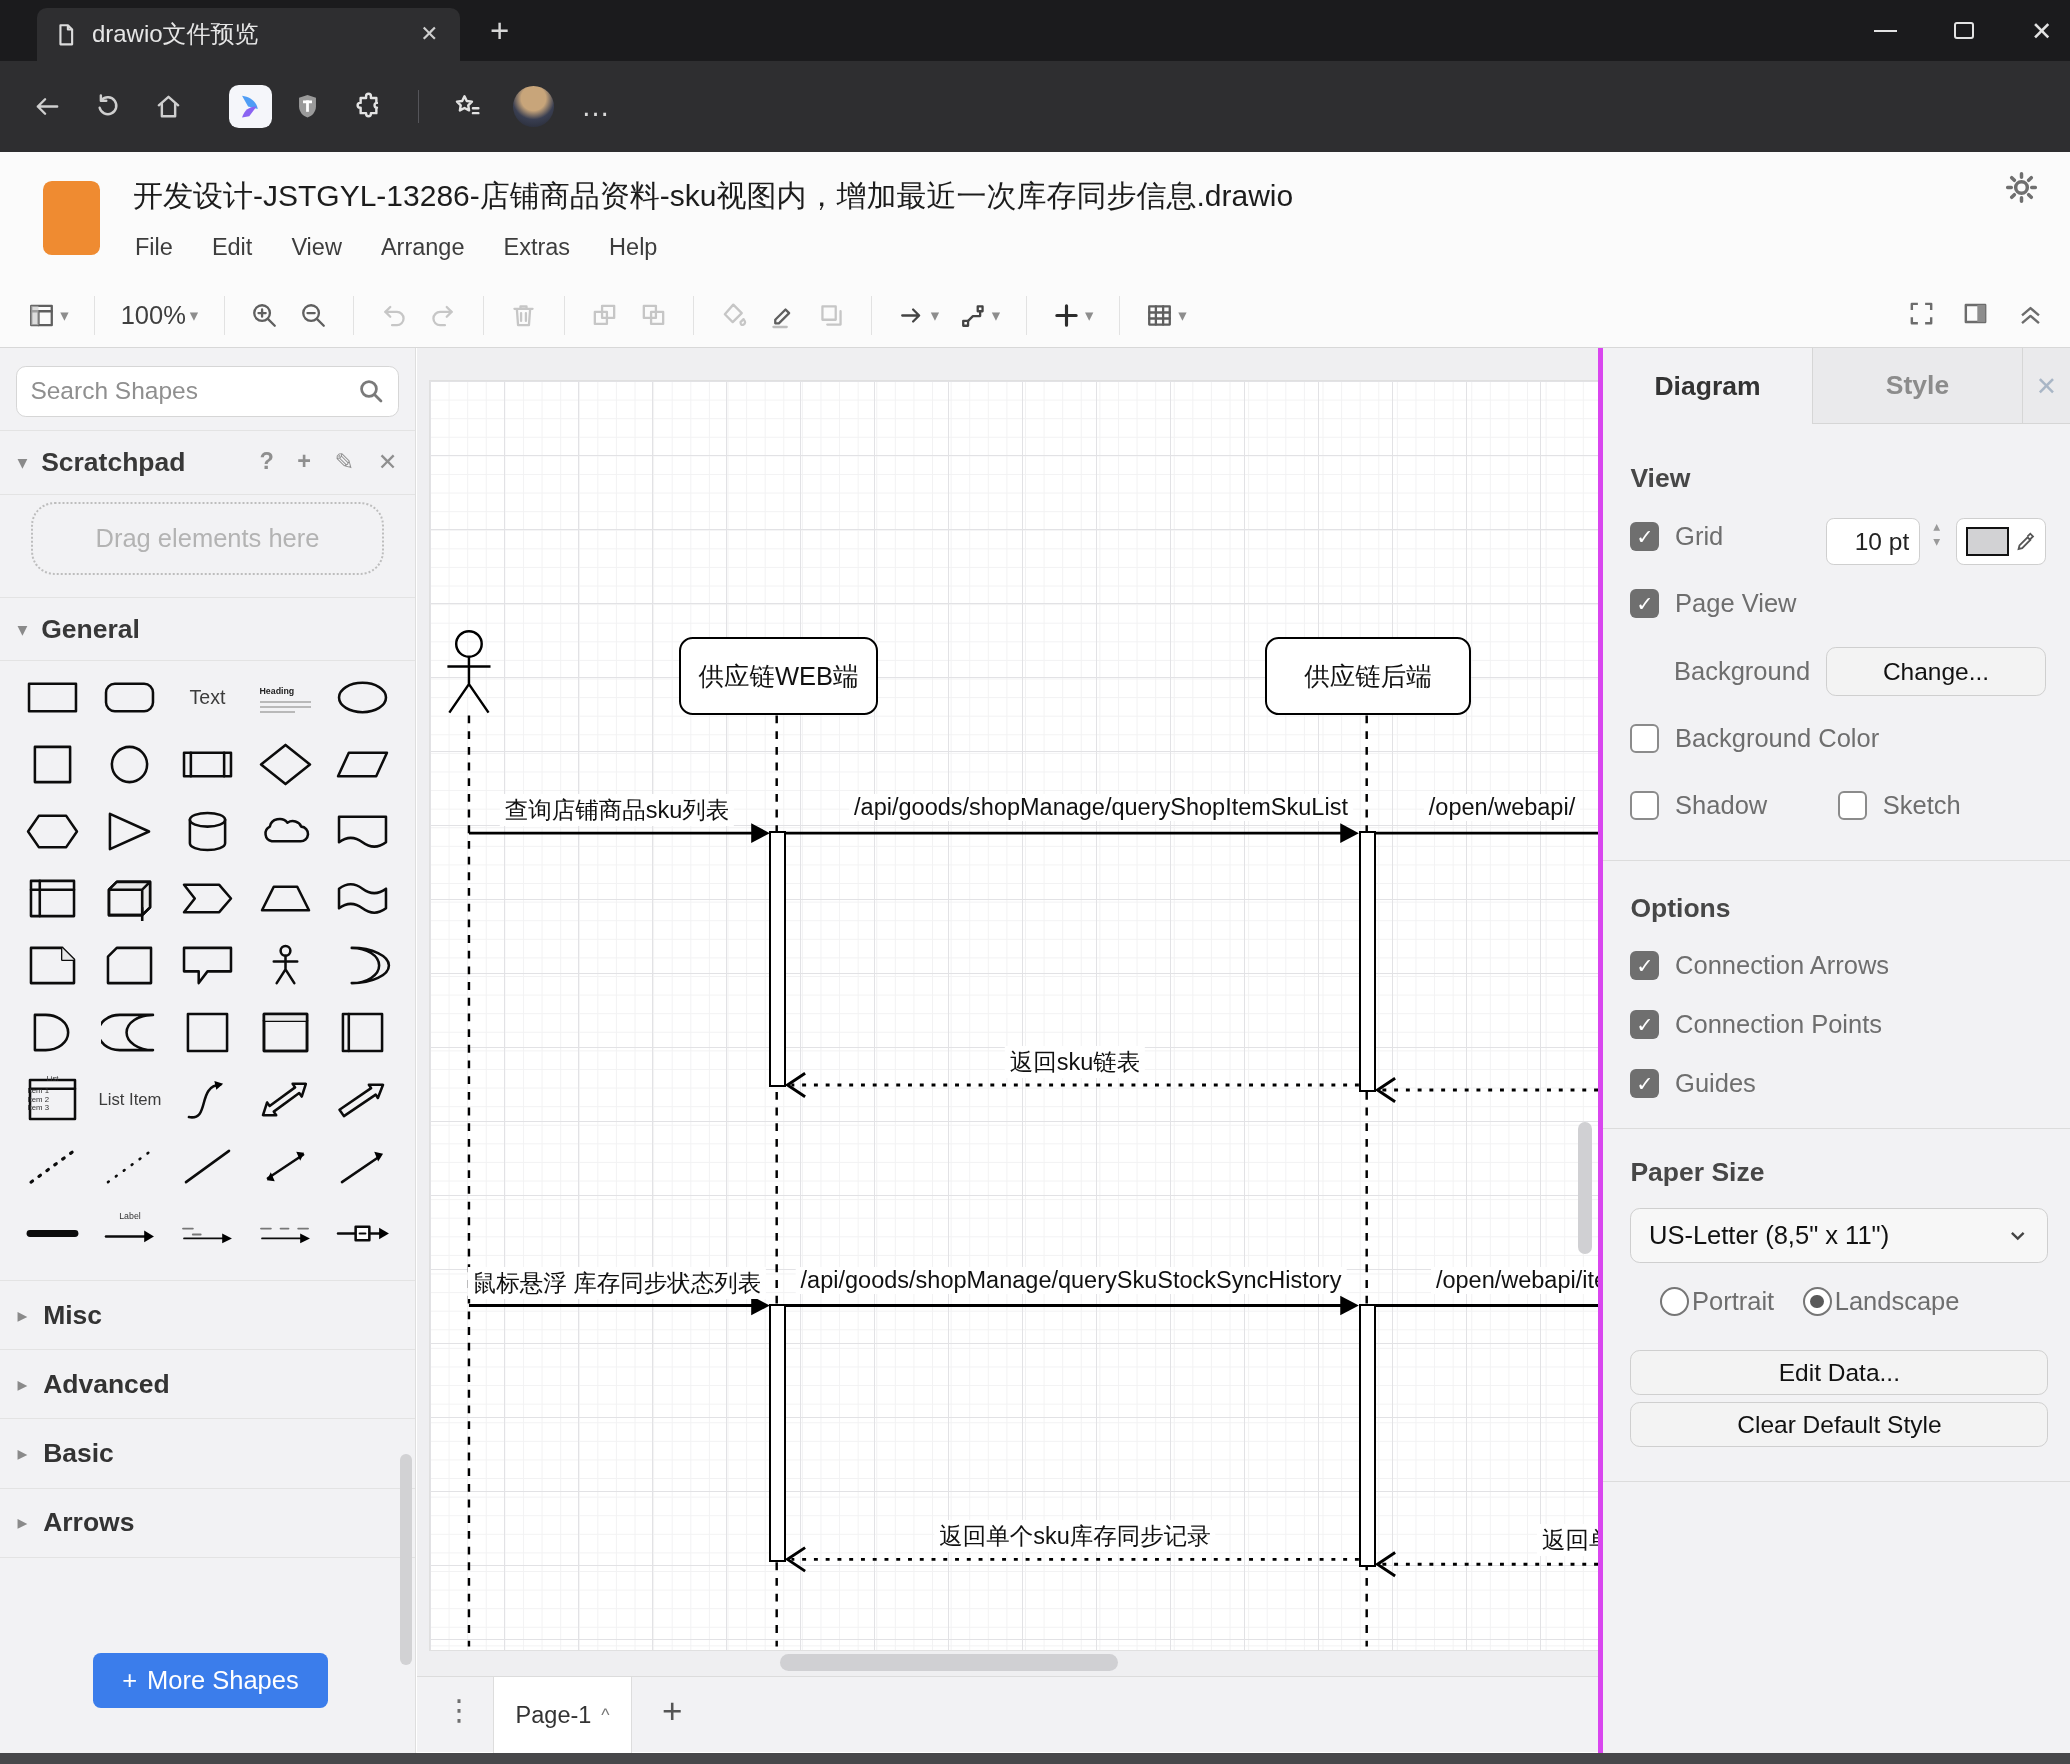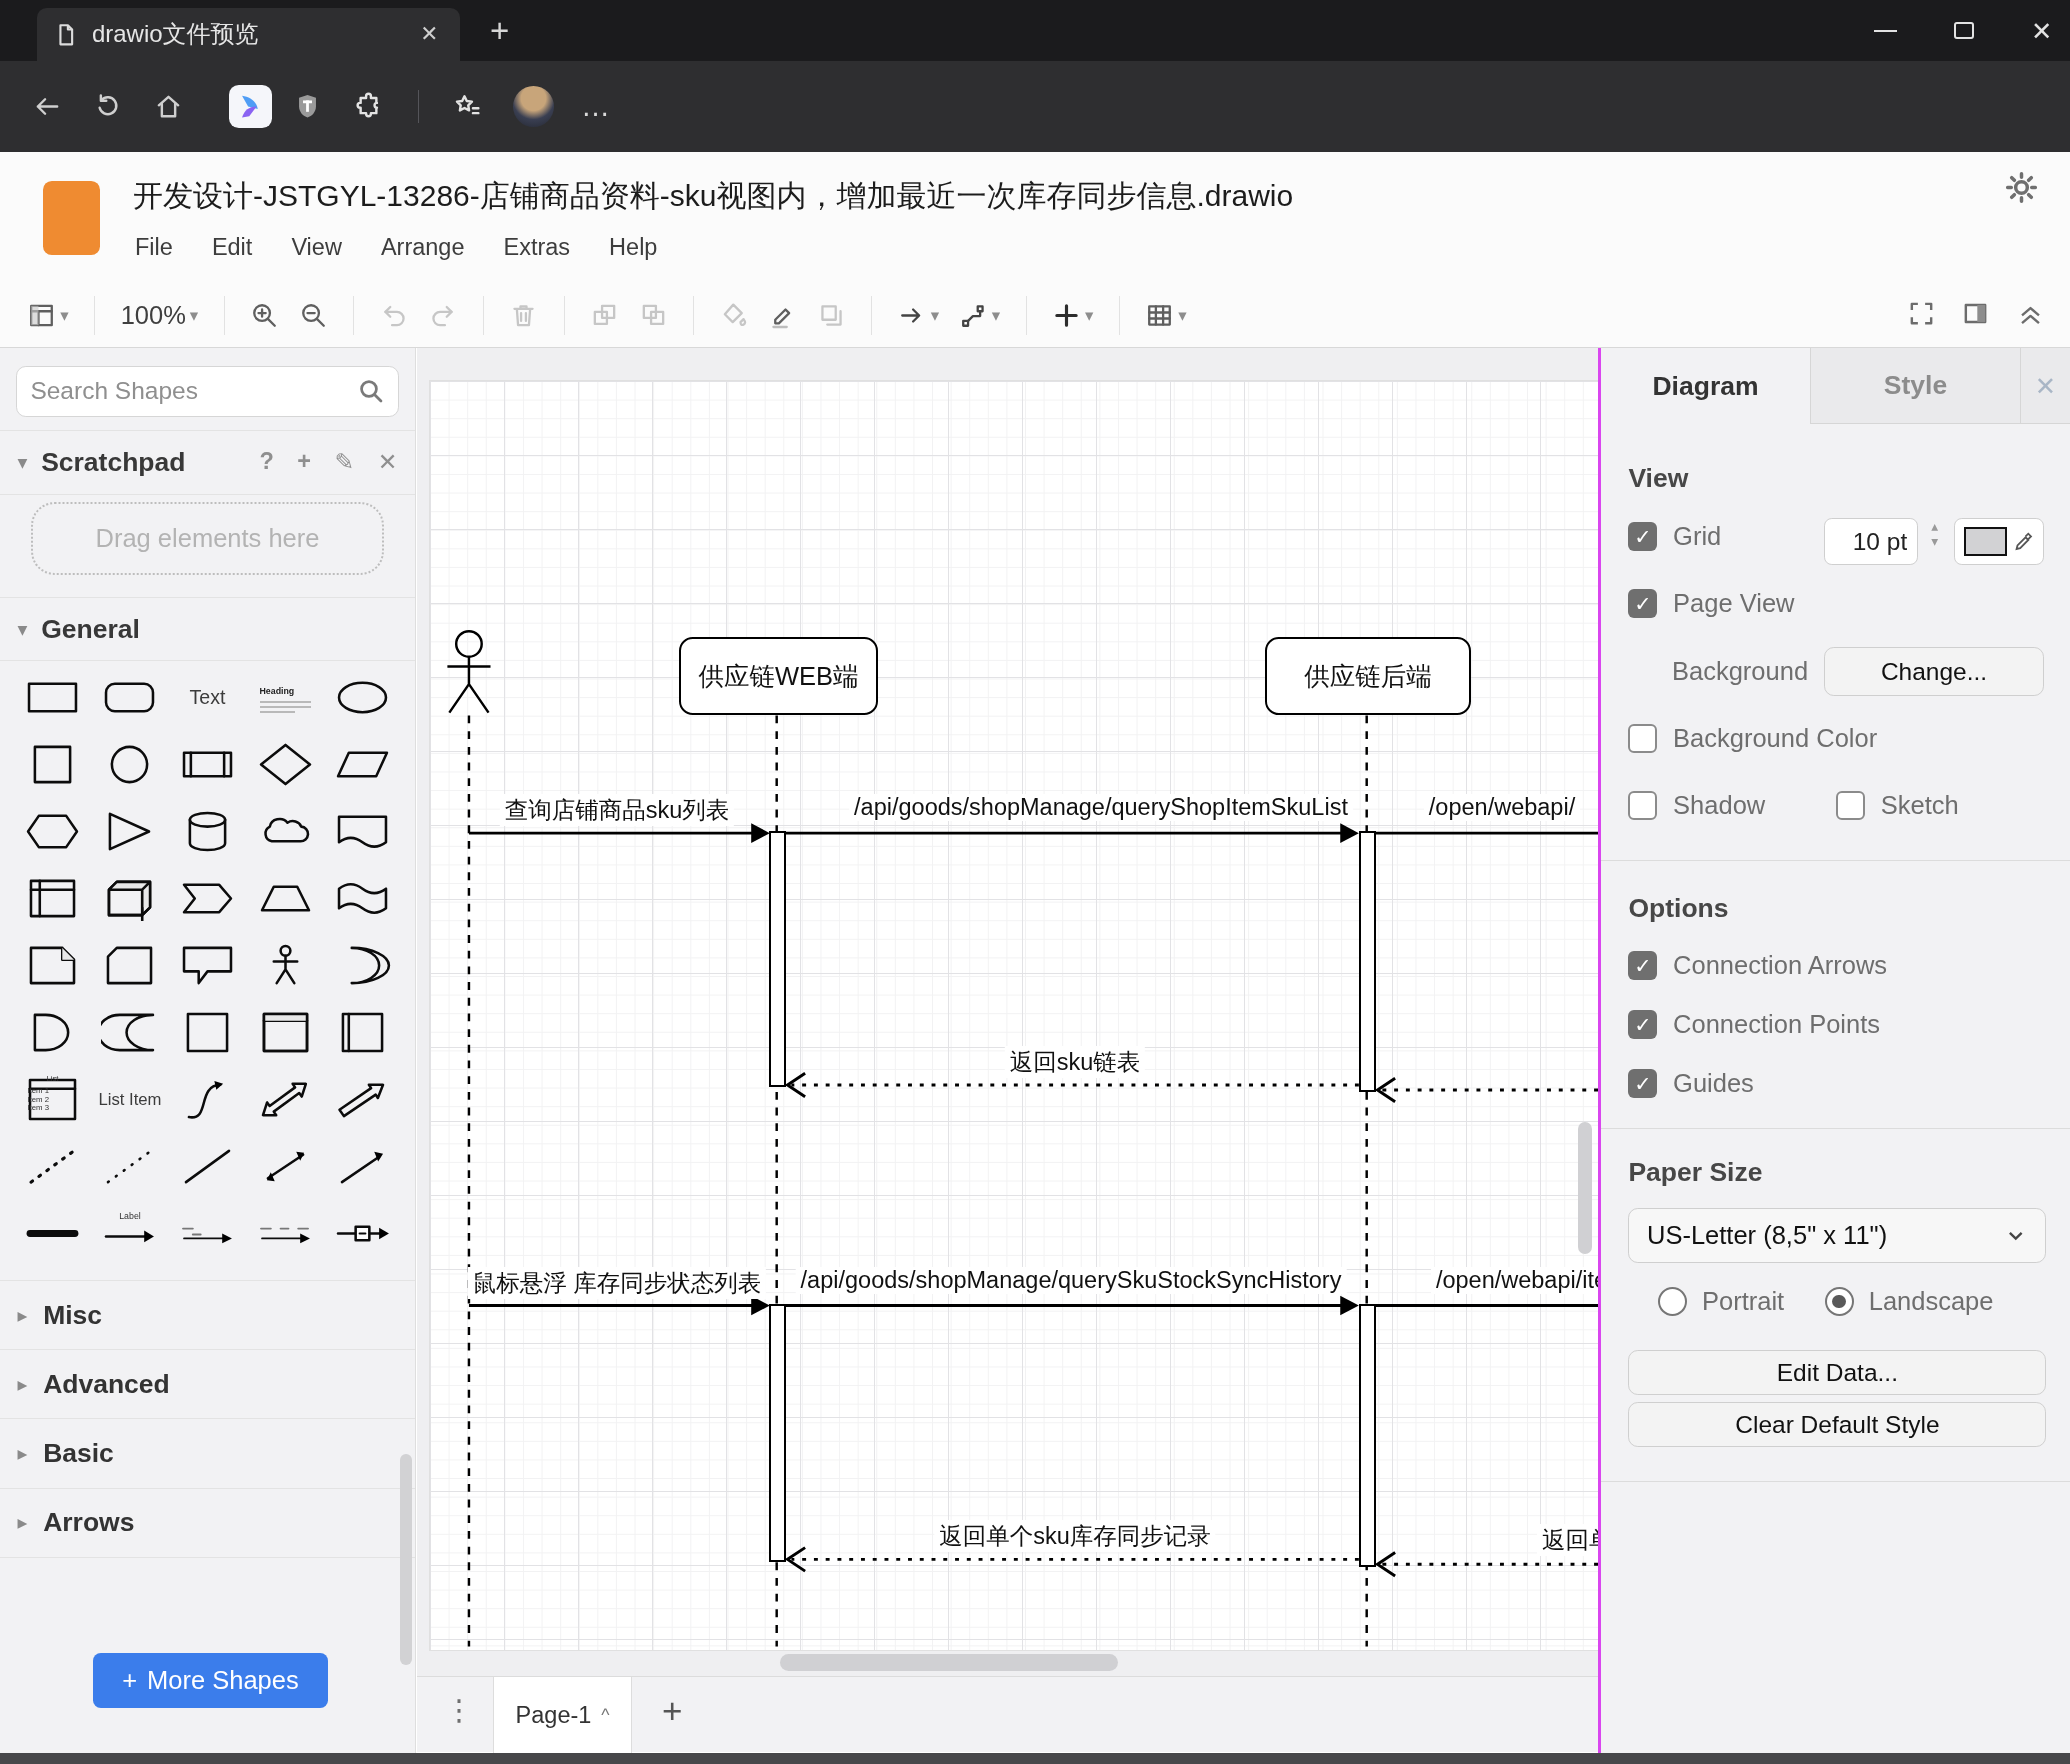--- a/index.html
+++ b/index.html
@@ -94,21 +94,21 @@
   .vthumb { position:absolute; left:1161px; top:774px; width:13.7px; height:132px; background:#d0d0d3; border-radius:6.9px; }
 
   
   .dio-footer { position:absolute; left:417px; top:1676px; width:1181px; height:76px; background:#f2f2f4; border-top:1px solid #dcdcdc; }
   .fdots { position:absolute; left:27.4px; top:15.7px; color:#6f6f6f; font-size:29px; letter-spacing:0; }
   .page-tab { position:absolute; left:76px; top:0; width:139px; height:76px; background:#fff; border-left:1px solid #ddd; border-right:1px solid #ddd; display:flex; align-items:center; justify-content:center; gap:9.8px; font-size:23.5px; color:#333; }
   .page-tab .up { color:#777; font-size:17.6px; }
   .fplus { position:absolute; left:245px; top:13.7px; color:#555; font-size:35px; font-weight:300; }
 
   
-  .panel { position:absolute; left:1598px; top:348px; width:472px; height:1405px; background:#f2f2f4; border-left:3px solid #d946ef; }
+  .panel { position:absolute; left:1598px; top:348px; width:472px; height:1405px; background:#f2f2f4; border-left:5px solid #d946ef; }
   .ptabs { display:flex; height:76px; }
   .ptab-diagram { width:209px; display:flex; align-items:center; justify-content:center; font-size:26.5px; font-weight:bold; color:#333; }
   .ptab-style { width:211px; background:#eaeaec; border-left:1px solid #d6d6d6; border-right:1px solid #d6d6d6; border-bottom:1px solid #d6d6d6; display:flex; align-items:center; justify-content:center; font-size:26.5px; font-weight:bold; color:#8c8c8c; }
   .ptab-close { flex:1; background:#eaeaec; border-bottom:1px solid #d6d6d6; display:flex; align-items:center; justify-content:center; color:#a9b6c6; font-size:25.5px; }
   .pbody { position:relative; }
   .phead { position:absolute; left:27.4px; font-size:26.5px; font-weight:bold; color:#474747; }
   .prow { position:absolute; left:27.4px; display:flex; align-items:center; gap:15.7px; font-size:25.5px; color:#6e6e6e; }
   .cb { width:29px; height:29px; border-radius:5.9px; display:inline-flex; align-items:center; justify-content:center; flex:0 0 auto; }
   .cb.on { background:#6f6f6f; color:#fff; font-size:20.6px; font-weight:bold; }
   .cb.off { background:#fff; border:2.5px solid #8b8b8b; }
@@ -813,21 +813,21 @@
 
       <div class="pdiv" style="top:704px"></div>
       <div class="phead" style="top:733px">Paper Size</div>
 
       <div class="pselect" style="top:784px">
         <span>US-Letter (8,5" x 11")</span>
         <svg viewBox="0 0 24 24">
             <path d="M6 9l6 6 6-6"></path>
           </svg>
       </div>
-      <div class="prow" style="top:863px;left:57px;gap:15px">
+      <div class="prow" style="top:863px;left:57px;gap:3px">
         <span class="radio"></span>
         <span>Portrait</span>
         <span class="radio on" style="margin-left:25.5px"></span>
         <span>Landscape</span>
       </div>
 
       <button class="pbtn" style="left:27.4px;top:926px;width:418px;height:45px">
           <span>Edit Data...</span>
         </button>
       <button class="pbtn" style="left:27.4px;top:978px;width:418px;height:45px">

